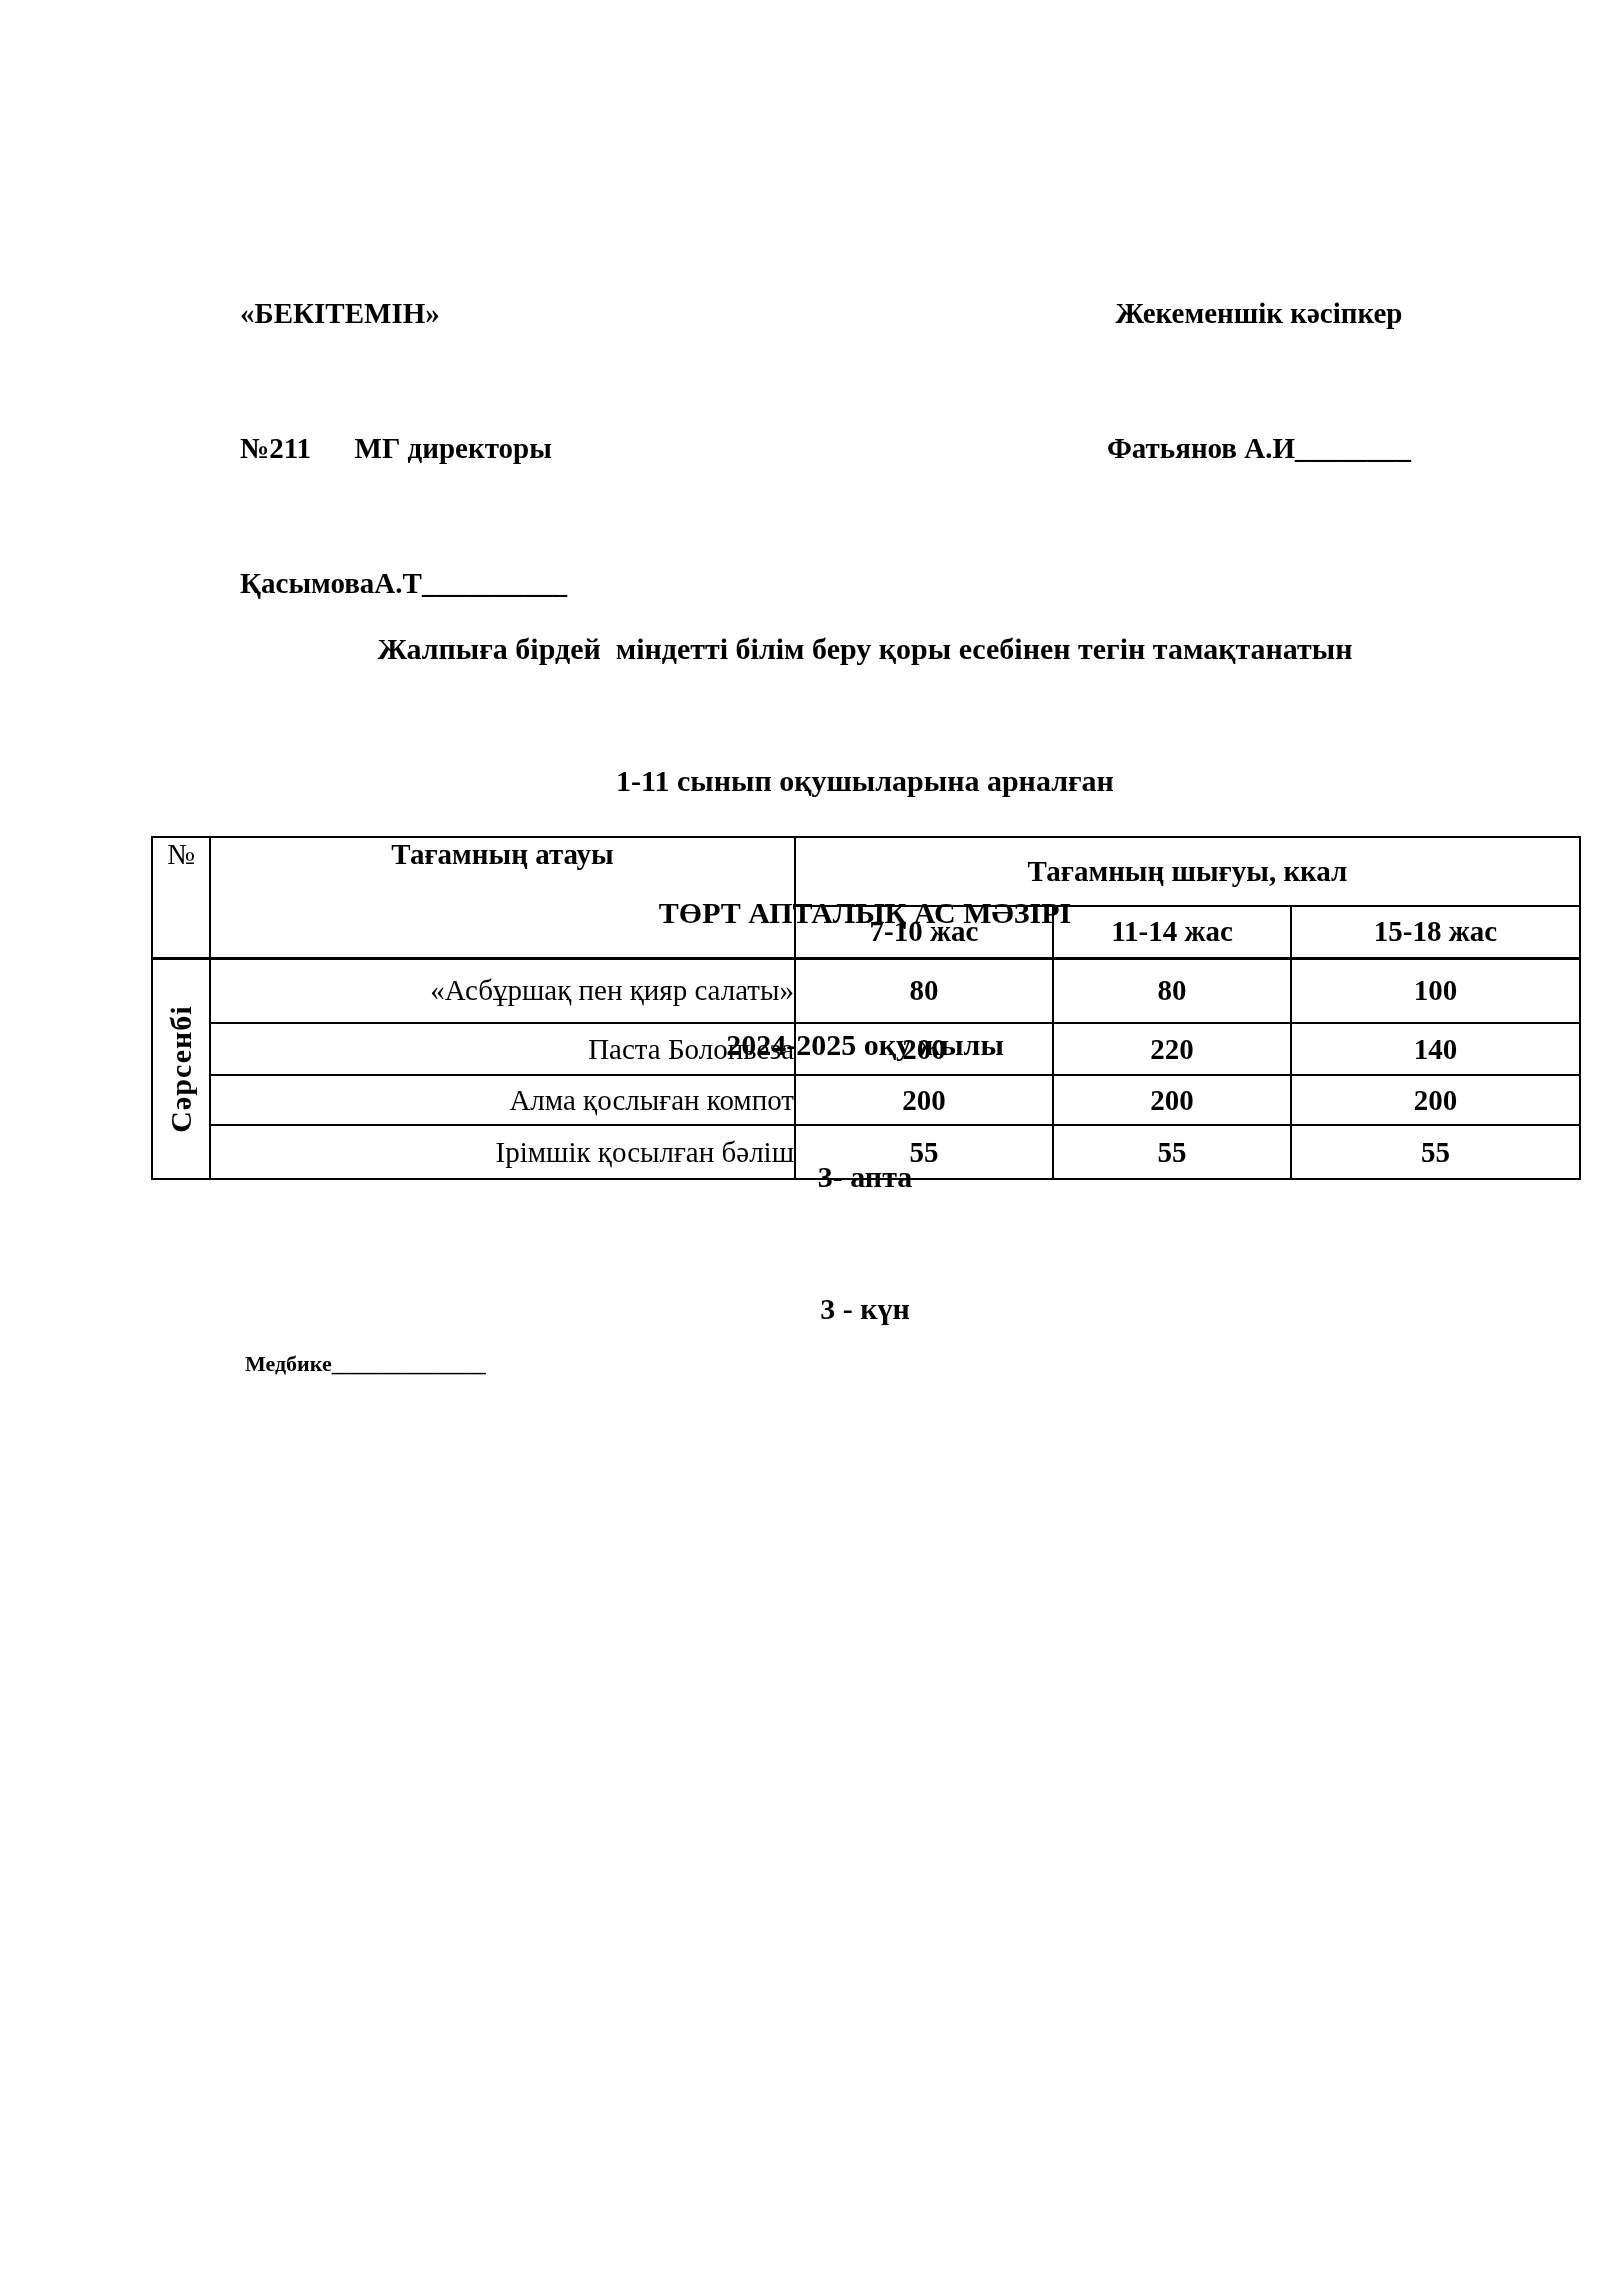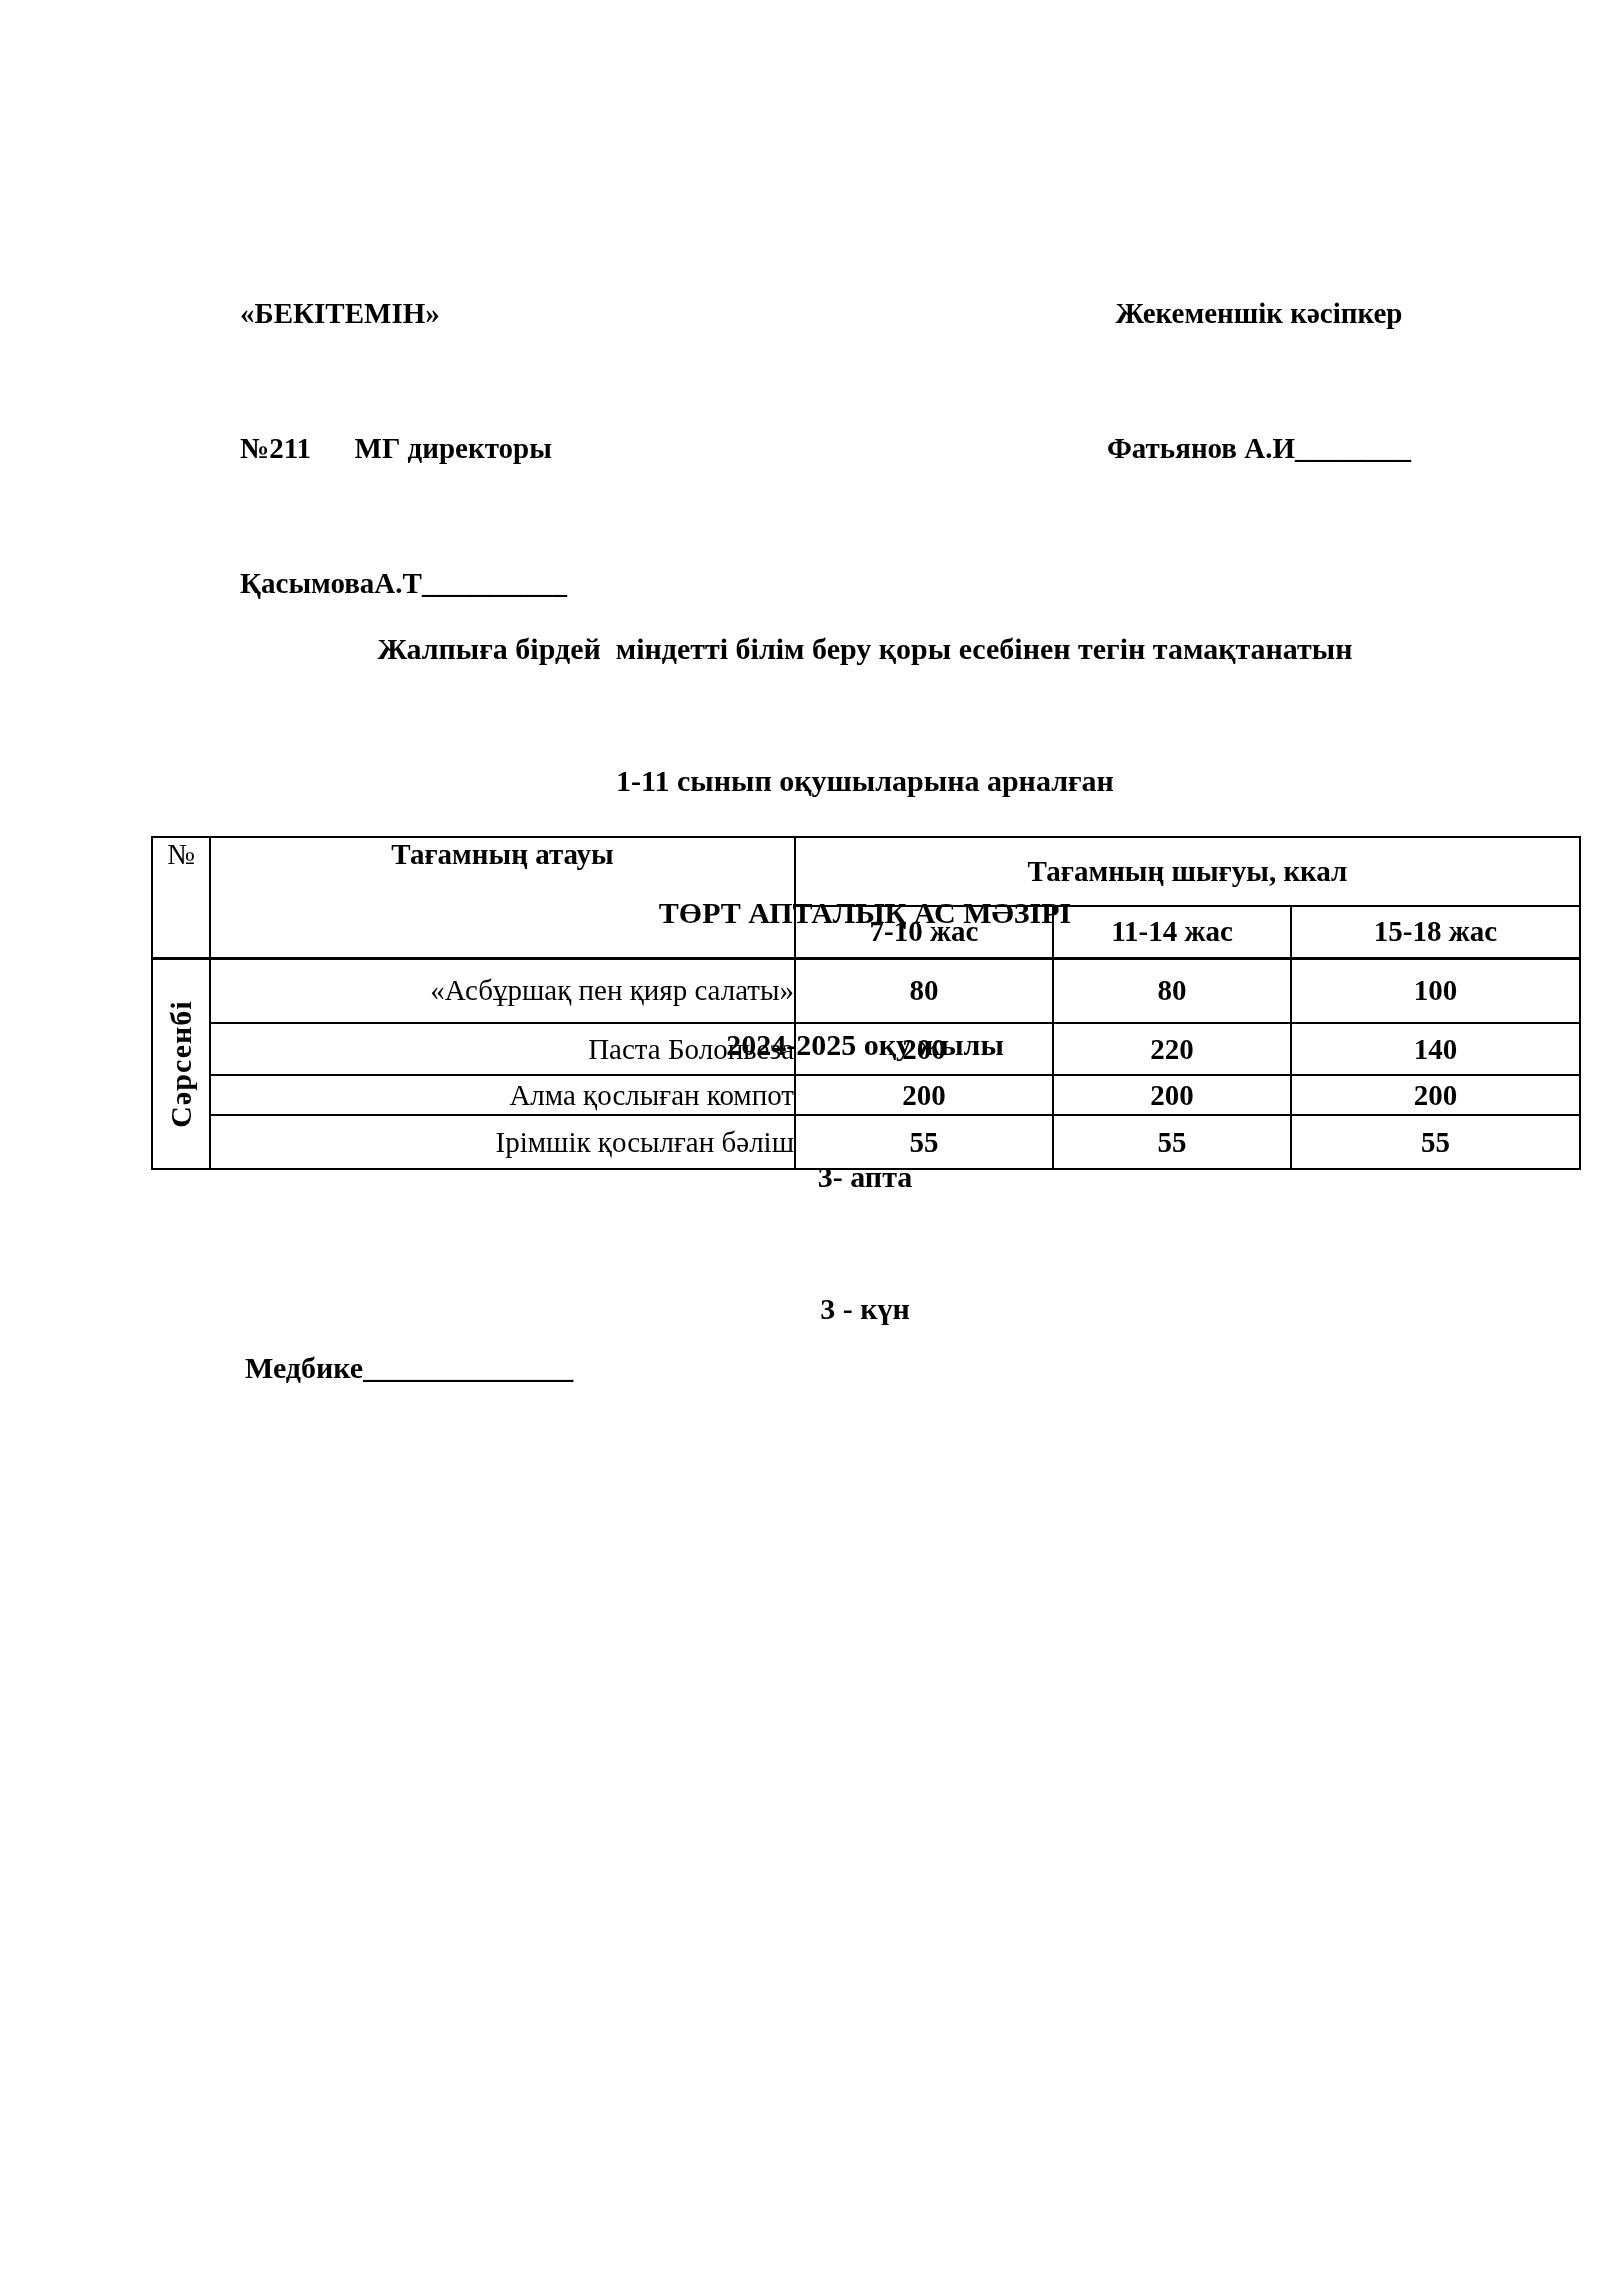--- a/index.html
+++ b/index.html
@@ -112,21 +112,21 @@
     text-align: center;
     vertical-align: middle;
     font-weight: bold;
   }
 
   
   .nurse-line {
     position: absolute;
     left: 245px;
     top: 1351px;
-    font-size: 30px;
+    font-size: 22px;
     font-weight: bold;
     white-space: pre;
   }
 </style>
 </head>
 <body>
 
 <div class="page">
 
   <div class="approval-left">
@@ -177,21 +177,21 @@
         <td class="val-cell">80</td>
         <td class="val-cell">80</td>
         <td class="val-cell">100</td>
       </tr>
       <tr style="height:52px">
         <td class="dish-cell">Паста Болоньеза</td>
         <td class="val-cell">200</td>
         <td class="val-cell">220</td>
         <td class="val-cell">140</td>
       </tr>
-      <tr style="height:40px">
+      <tr style="height:50px">
         <td class="dish-cell">Алма қослыған компот</td>
         <td class="val-cell">200</td>
         <td class="val-cell">200</td>
         <td class="val-cell">200</td>
       </tr>
       <tr style="height:54px">
         <td class="dish-cell">Ірімшік қосылған бәліш</td>
         <td class="val-cell">55</td>
         <td class="val-cell">55</td>
         <td class="val-cell">55</td>

